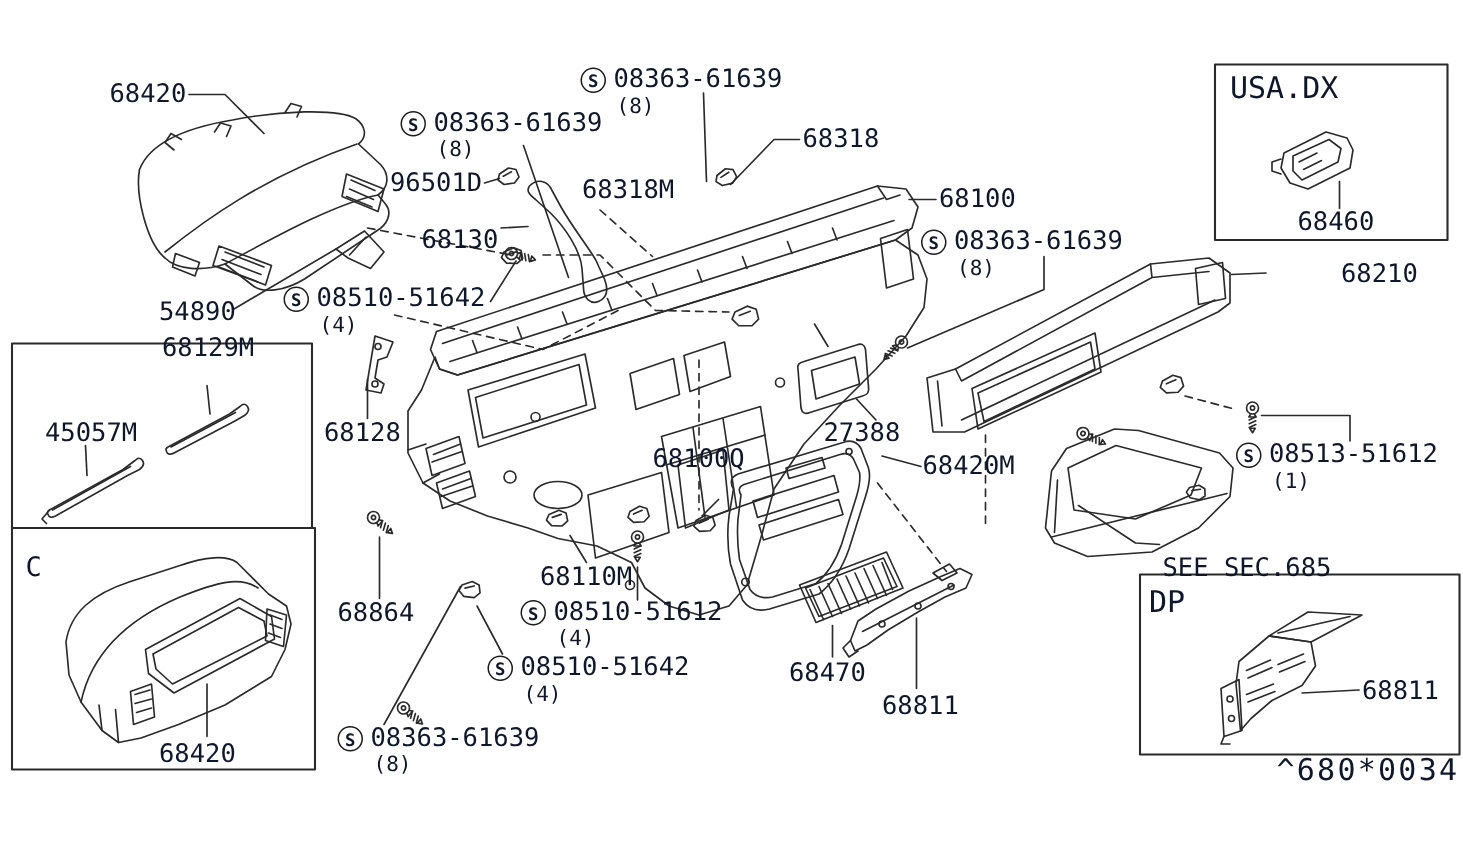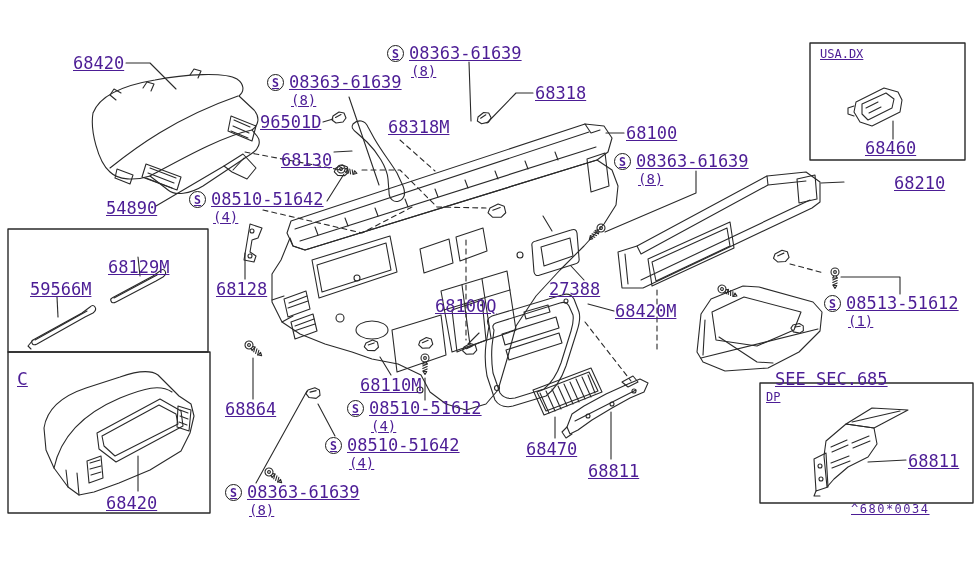--- a/index.html
+++ b/index.html
@@ -1,23 +1,23 @@
 <!DOCTYPE html>
 <html><head>
 <meta charset="utf-8">
 <style>
   html,body{margin:0;padding:0;background:#ffffff;}
   .stage{position:relative;width:975px;height:566px;background:#ffffff;overflow:hidden;
          font-family:"DejaVu Sans Mono","Liberation Mono",monospace;}
   .artwork{position:absolute;left:0;top:0;z-index:0;}
-  .lbl{position:absolute;z-index:2;font-size:17px;line-height:1.05;color:#4c1d95;
-       white-space:nowrap;letter-spacing:0px;text-decoration:underline;}
-  .lbl.small{font-size:12px;}
+  .lbl{position:absolute;z-index:2;font-size:17px;line-height:1.05;color:#0f172a;
+       white-space:nowrap;letter-spacing:0px;}
+  .lbl.small{font-size:20px;}
   .lbl.big{font-size:18px;}
-  .lbl.footer{font-size:12px;letter-spacing:1.5px;}
+  .lbl.footer{font-size:20px;letter-spacing:1.5px;}
   .screw{display:flex;flex-direction:column;}
   .srow{display:flex;align-items:center;gap:5px;}
   .scircle{display:inline-flex;width:15px;height:15px;border:1.7px solid #1c1c1c;border-radius:50%;
            align-items:center;justify-content:center;font-size:11.5px;font-weight:bold;flex:0 0 auto;}
   .qty{display:block;font-size:14px;margin-top:1px;margin-left:24px;}
   svg *{vector-effect:non-scaling-stroke;}
 </style>
 </head>
 <body>
 
@@ -303,22 +303,22 @@
         <span class="scircle">S</span>
         <span>08510-51642</span>
       </span>
     <span class="qty">(4)</span>
   </div>
 
   <div class="lbl small" style="left:820px;top:48px"><span>USA.DX</span></div>
   <div class="lbl" style="left:865px;top:140px"><span>68460</span></div>
   <div class="lbl" style="left:894px;top:175px"><span>68210</span></div>
 
-  <div class="lbl" style="left:108px;top:259px"><span>68129M</span></div>
-  <div class="lbl" style="left:30px;top:281px"><span>59566M</span></div>
+  <div class="lbl" style="left:108px;top:224px"><span>68129M</span></div>
+  <div class="lbl" style="left:30px;top:281px"><span>45057M</span></div>
   <div class="lbl" style="left:216px;top:281px"><span>68128</span></div>
 
   <div class="lbl" style="left:549px;top:281px"><span>27388</span></div>
   <div class="lbl" style="left:615px;top:303px"><span>68420M</span></div>
 
   <div class="lbl screw" style="left:824px;top:295px">
     <span class="srow">
         <span class="scircle">S</span>
         <span>08513-51612</span>
       </span>

